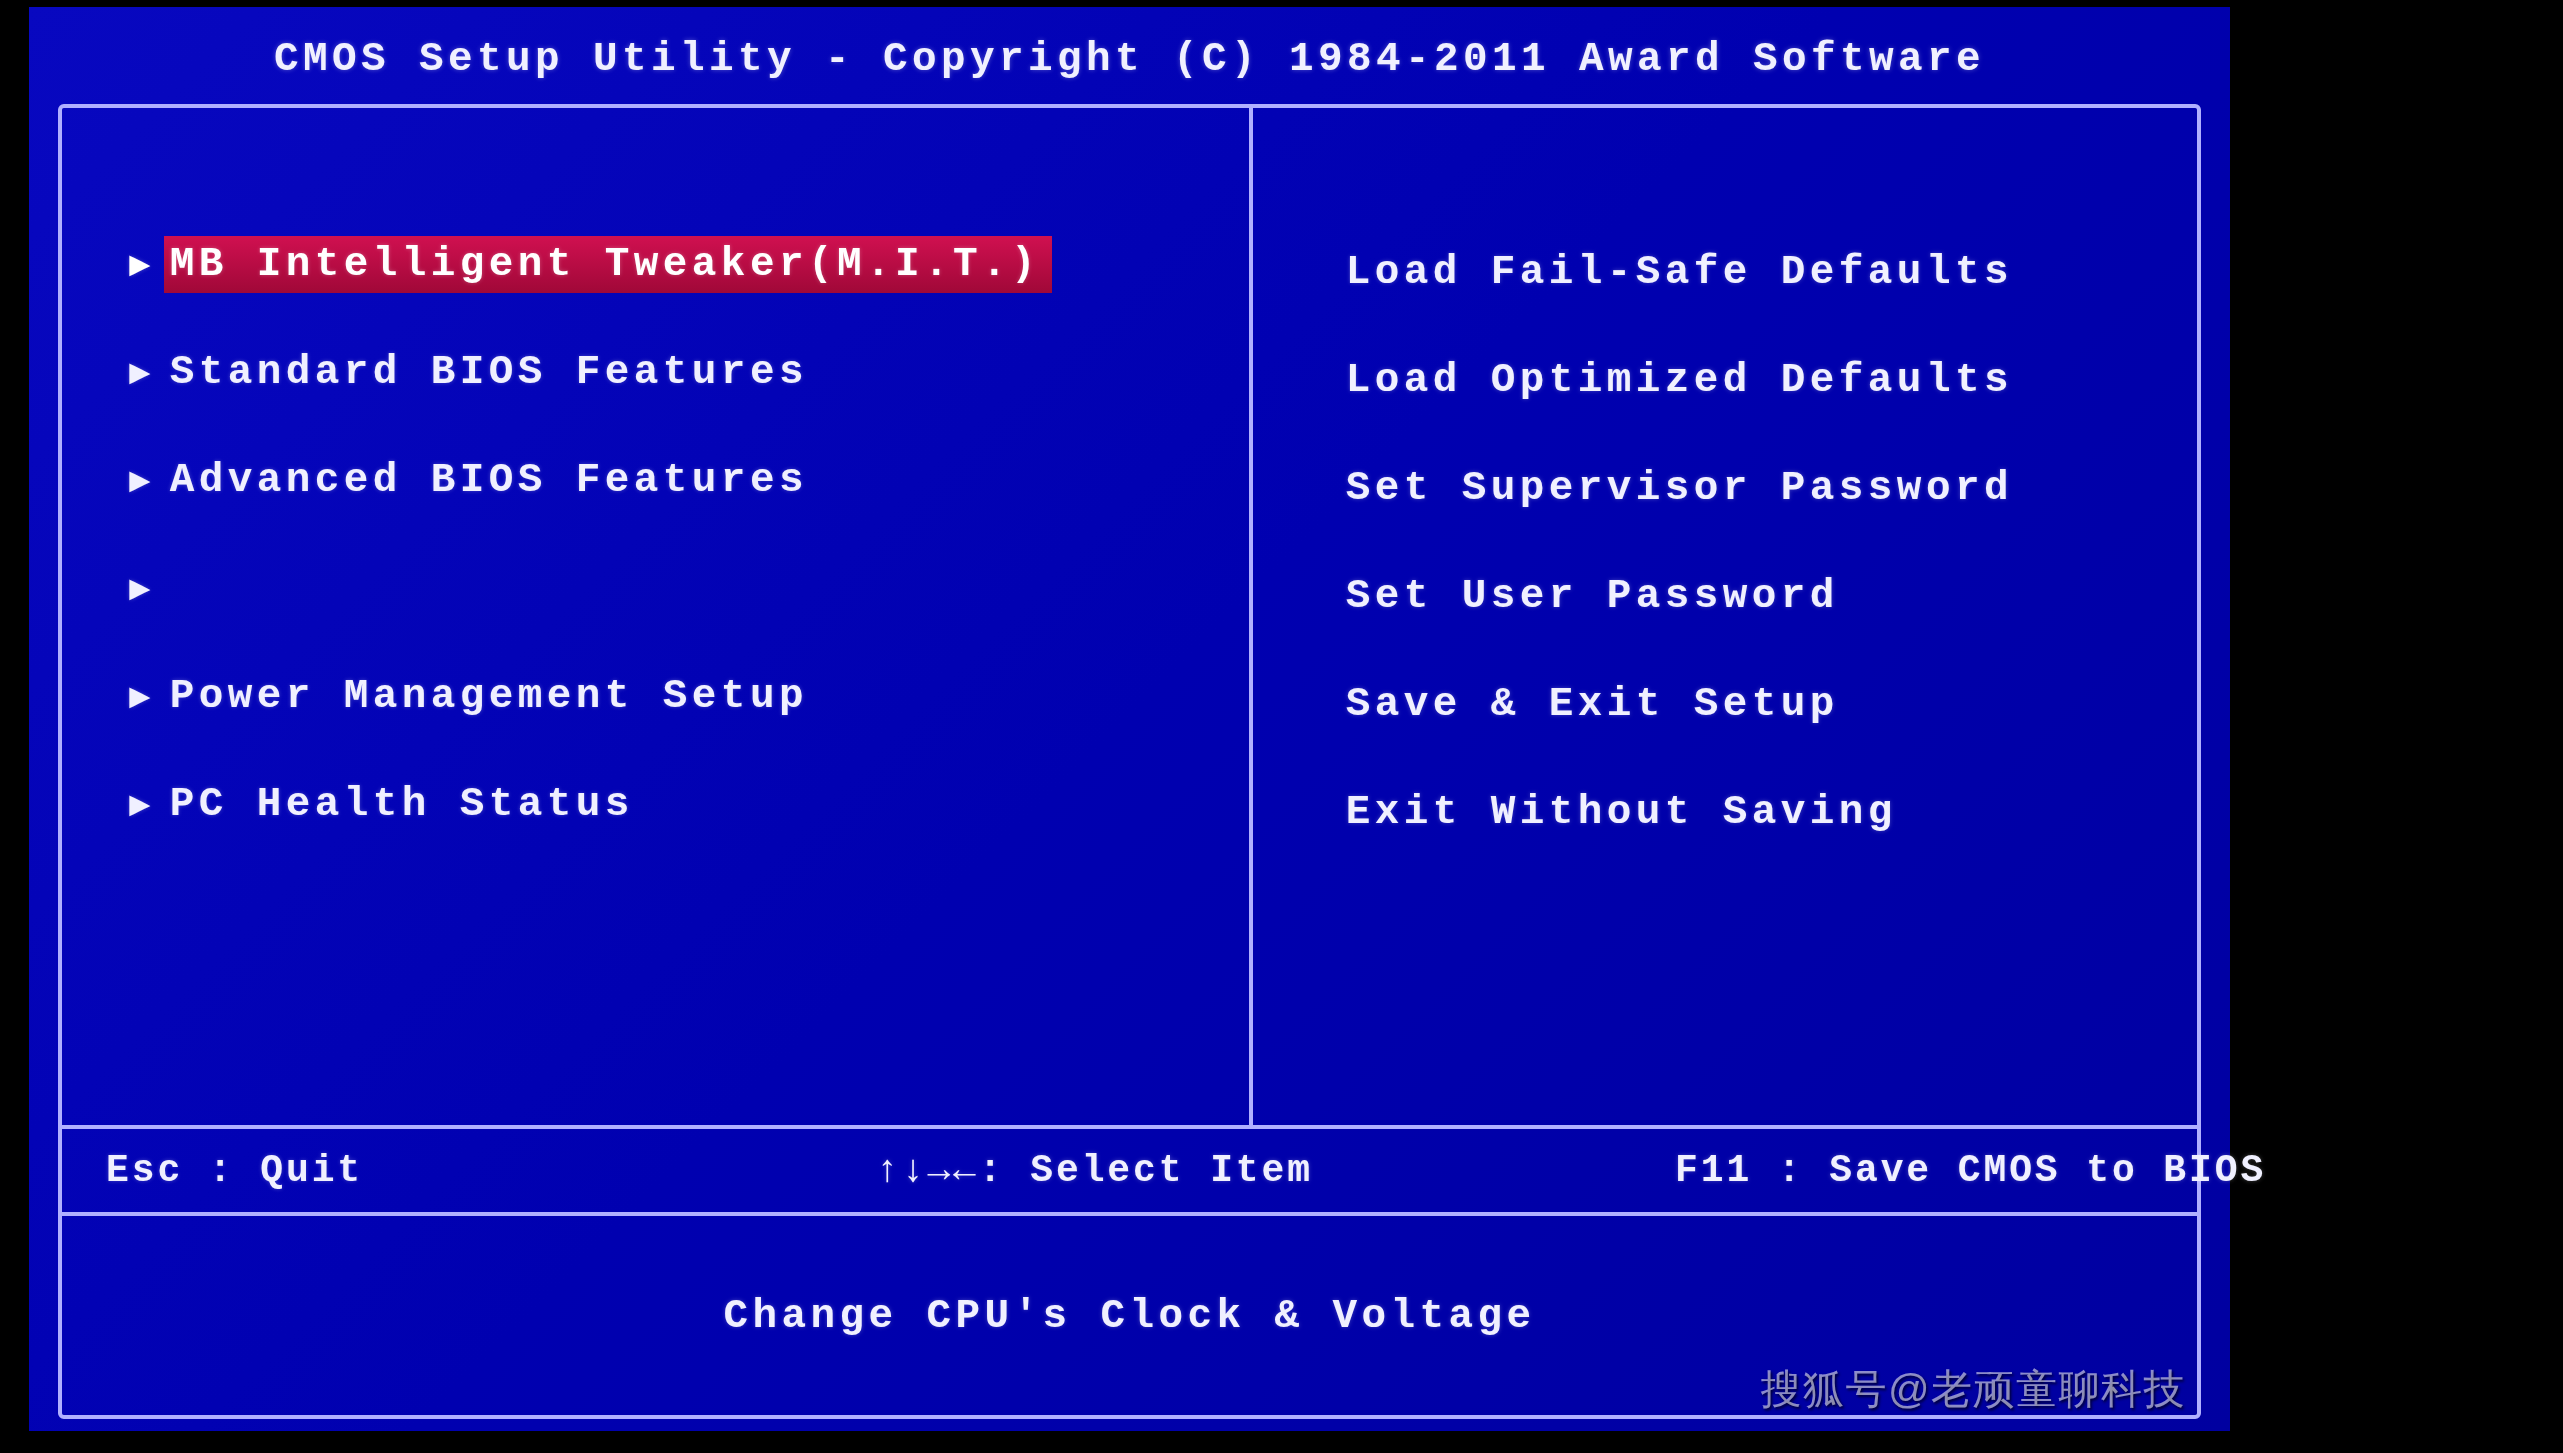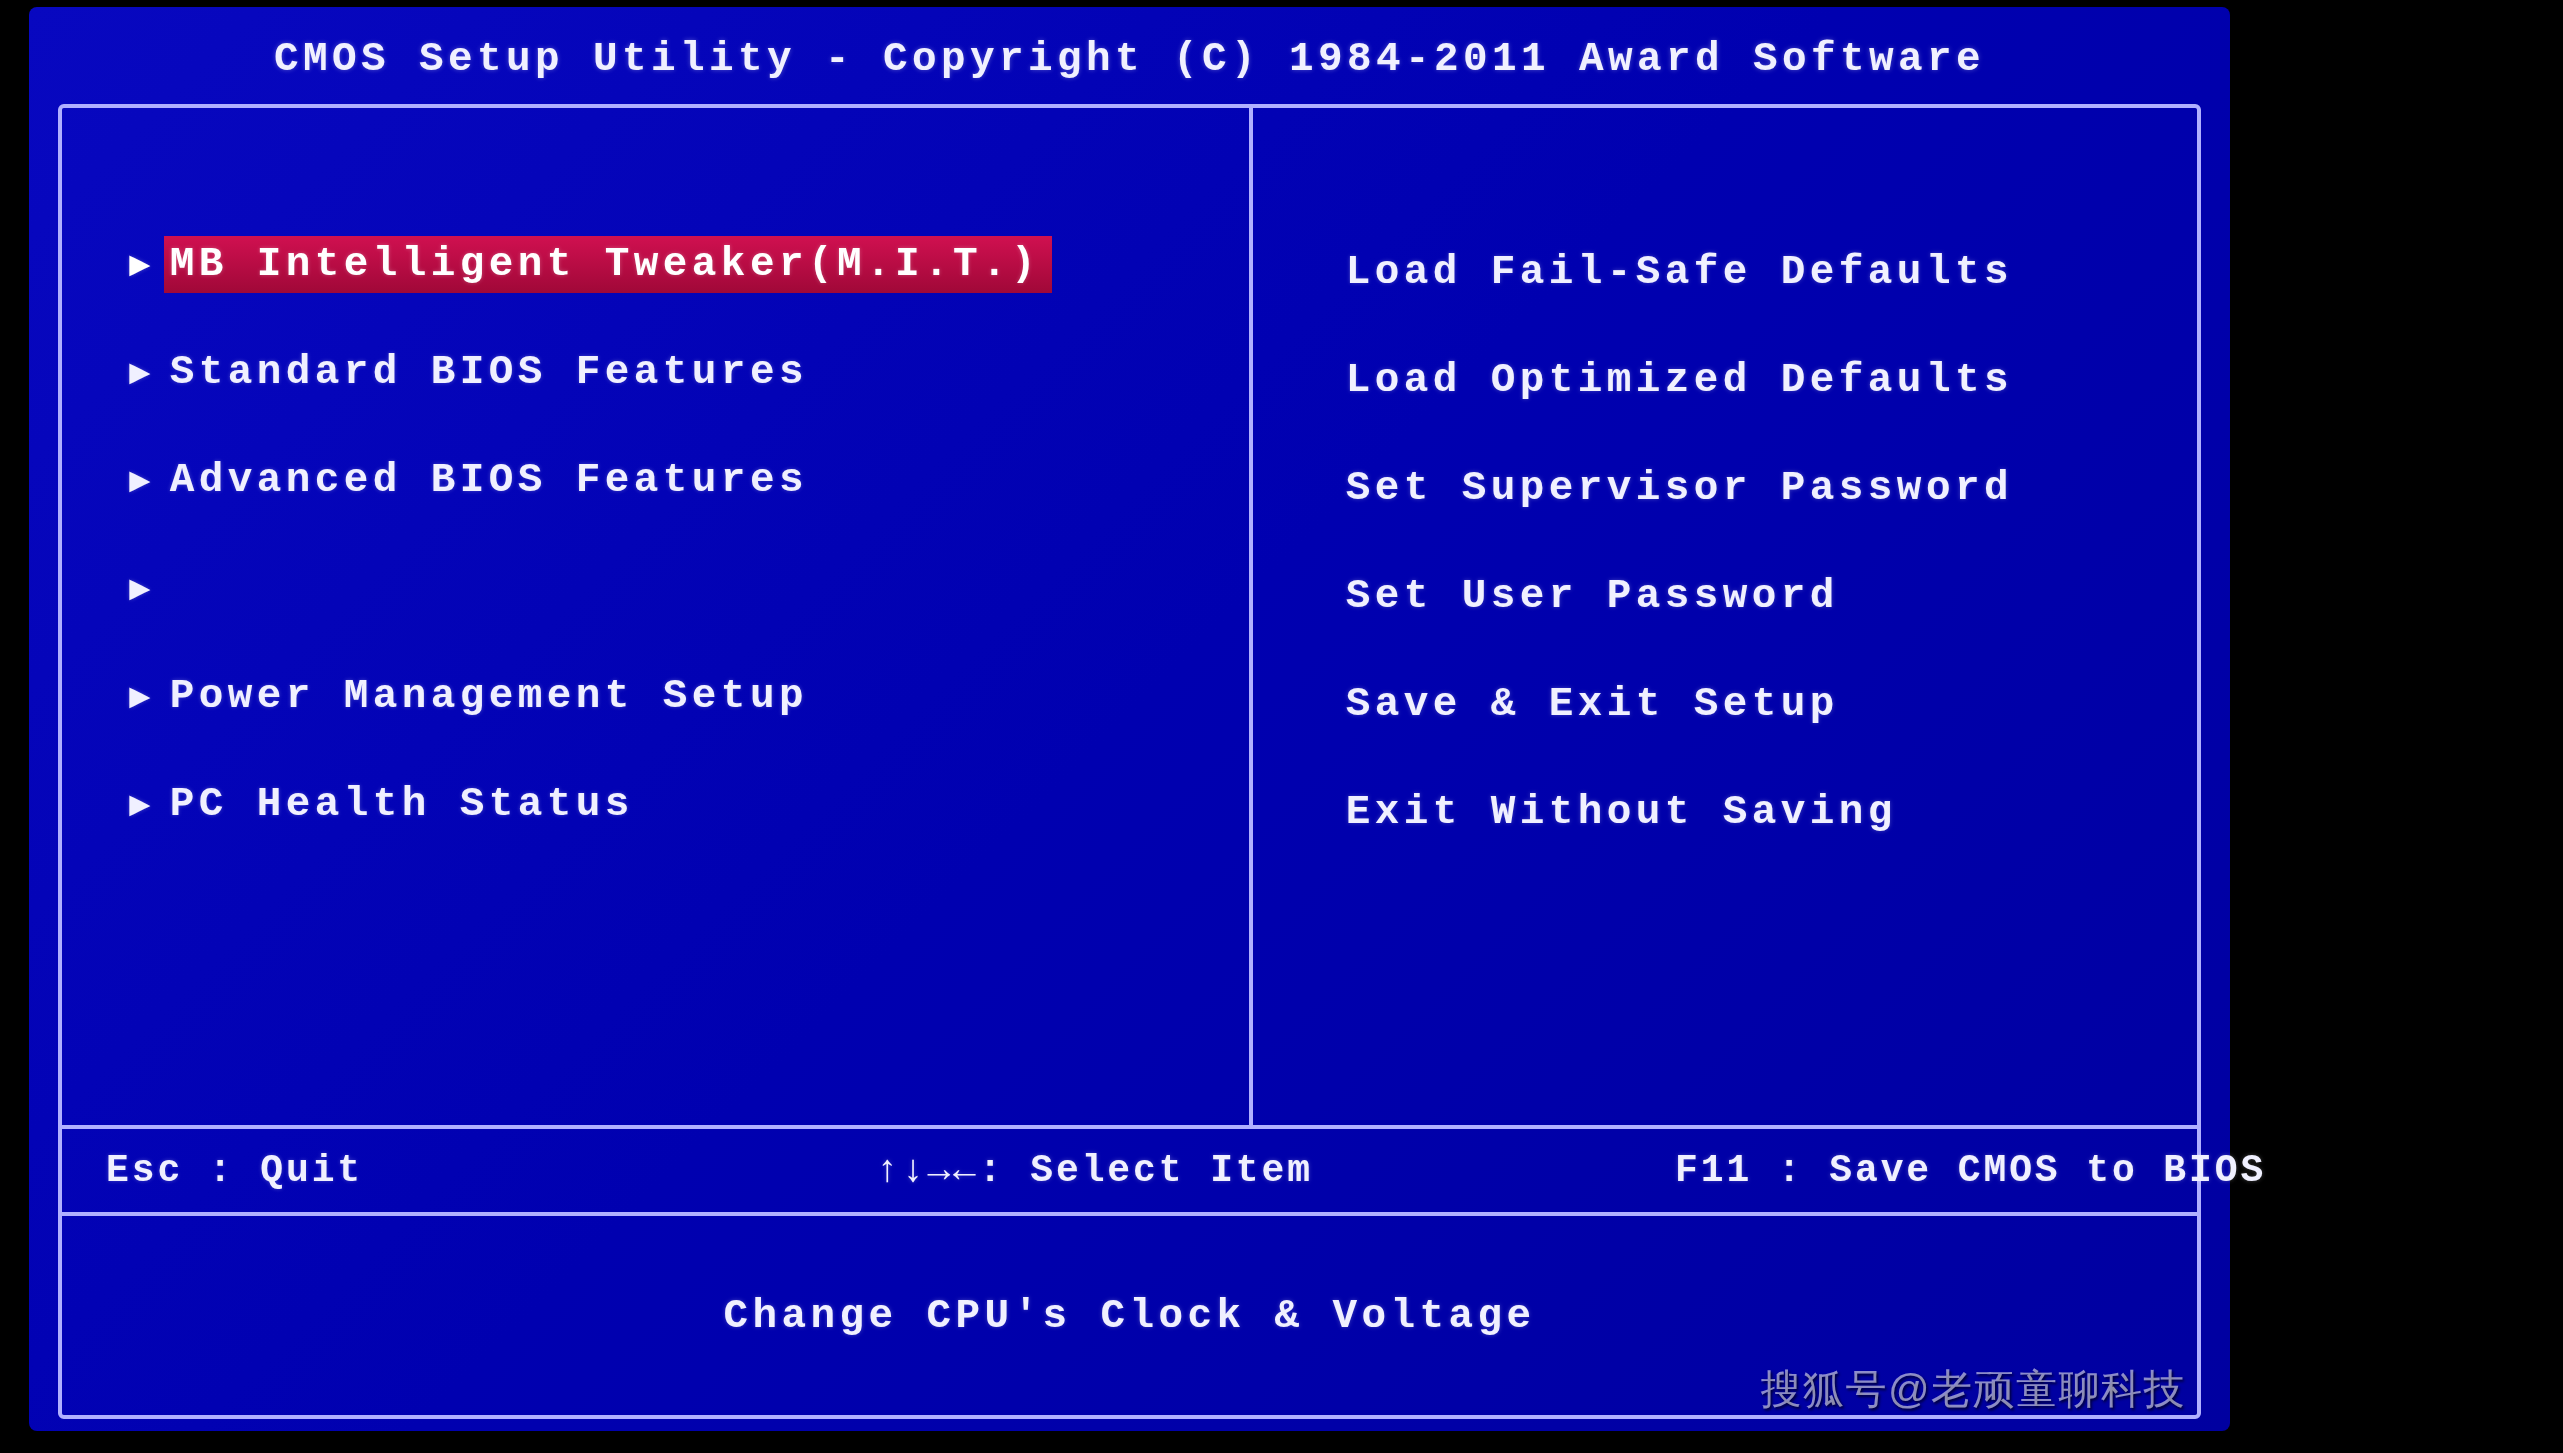--- a/index.html
+++ b/index.html
@@ -19,21 +19,20 @@
   .screen {
     position: absolute;
     left: 29px;
     top: 7.3px;
     width: 2201px;
     height: 1424px;
     background: linear-gradient(135deg, #0808c0 0%, #0000b0 50%, #0000a0 100%);
     color: #f0f0ff;
     font-size: 35px;
     letter-spacing: 2.9px;
-    border-radius: 8px;
   }
   .title-bar {
     text-align: center;
     padding: 29px 0 22px 0;
     font-size: 41px;
     letter-spacing: 4.4px;
     text-shadow: 0 0 5.8px rgba(255,255,255,0.3);
   }
   .main-frame {
     margin: 0 29px;

